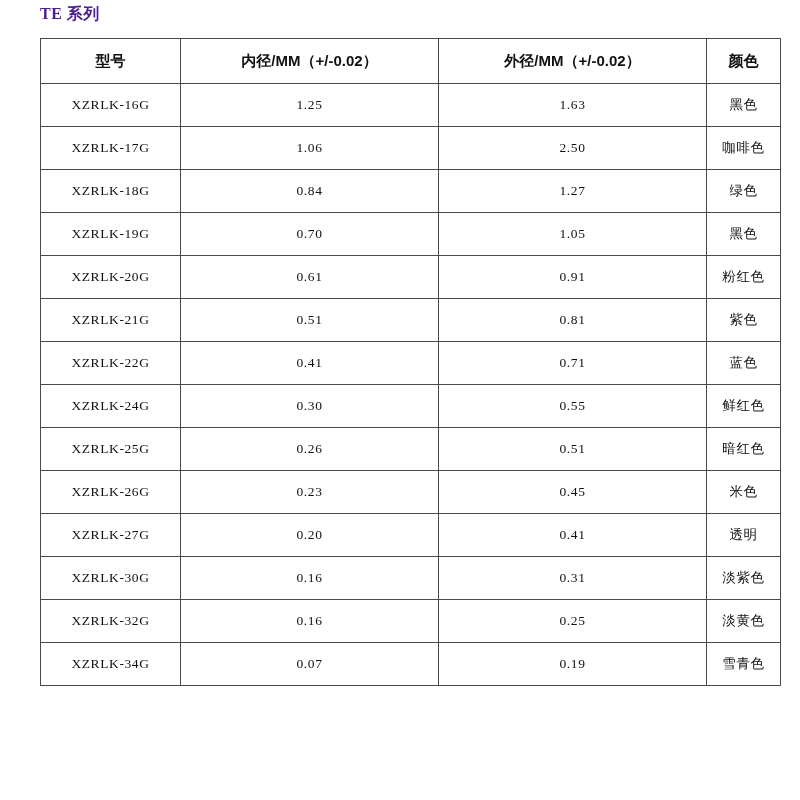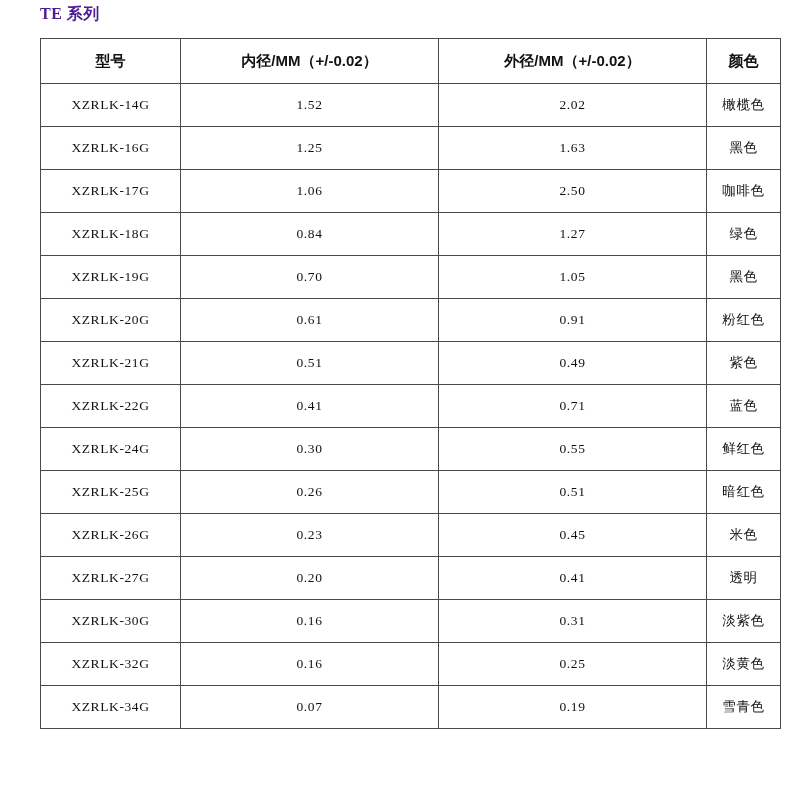--- a/index.html
+++ b/index.html
@@ -97,26 +97,20 @@
       <thead>
         <tr>
           <th>型号</th>
           <th>内径/MM（+/-0.02）</th>
           <th>外径/MM（+/-0.02）</th>
           <th>颜色</th>
         </tr>
       </thead>
       <tbody>
         <tr>
-          <td class="model">XZRLK-14G</td>
-          <td class="num">1.52</td>
-          <td class="num">2.02</td>
-          <td class="color">橄榄色</td>
-        </tr>
-        <tr>
           <td class="model">XZRLK-16G</td>
           <td class="num">1.25</td>
           <td class="num">1.63</td>
           <td class="color">黑色</td>
         </tr>
         <tr>
           <td class="model">XZRLK-17G</td>
           <td class="num">1.06</td>
           <td class="num">2.50</td>
           <td class="color">咖啡色</td>
@@ -135,21 +129,21 @@
         </tr>
         <tr>
           <td class="model">XZRLK-20G</td>
           <td class="num">0.61</td>
           <td class="num">0.91</td>
           <td class="color">粉红色</td>
         </tr>
         <tr>
           <td class="model">XZRLK-21G</td>
           <td class="num">0.51</td>
-          <td class="num">0.49</td>
+          <td class="num">0.81</td>
           <td class="color">紫色</td>
         </tr>
         <tr>
           <td class="model">XZRLK-22G</td>
           <td class="num">0.41</td>
           <td class="num">0.71</td>
           <td class="color">蓝色</td>
         </tr>
         <tr>
           <td class="model">XZRLK-24G</td>

